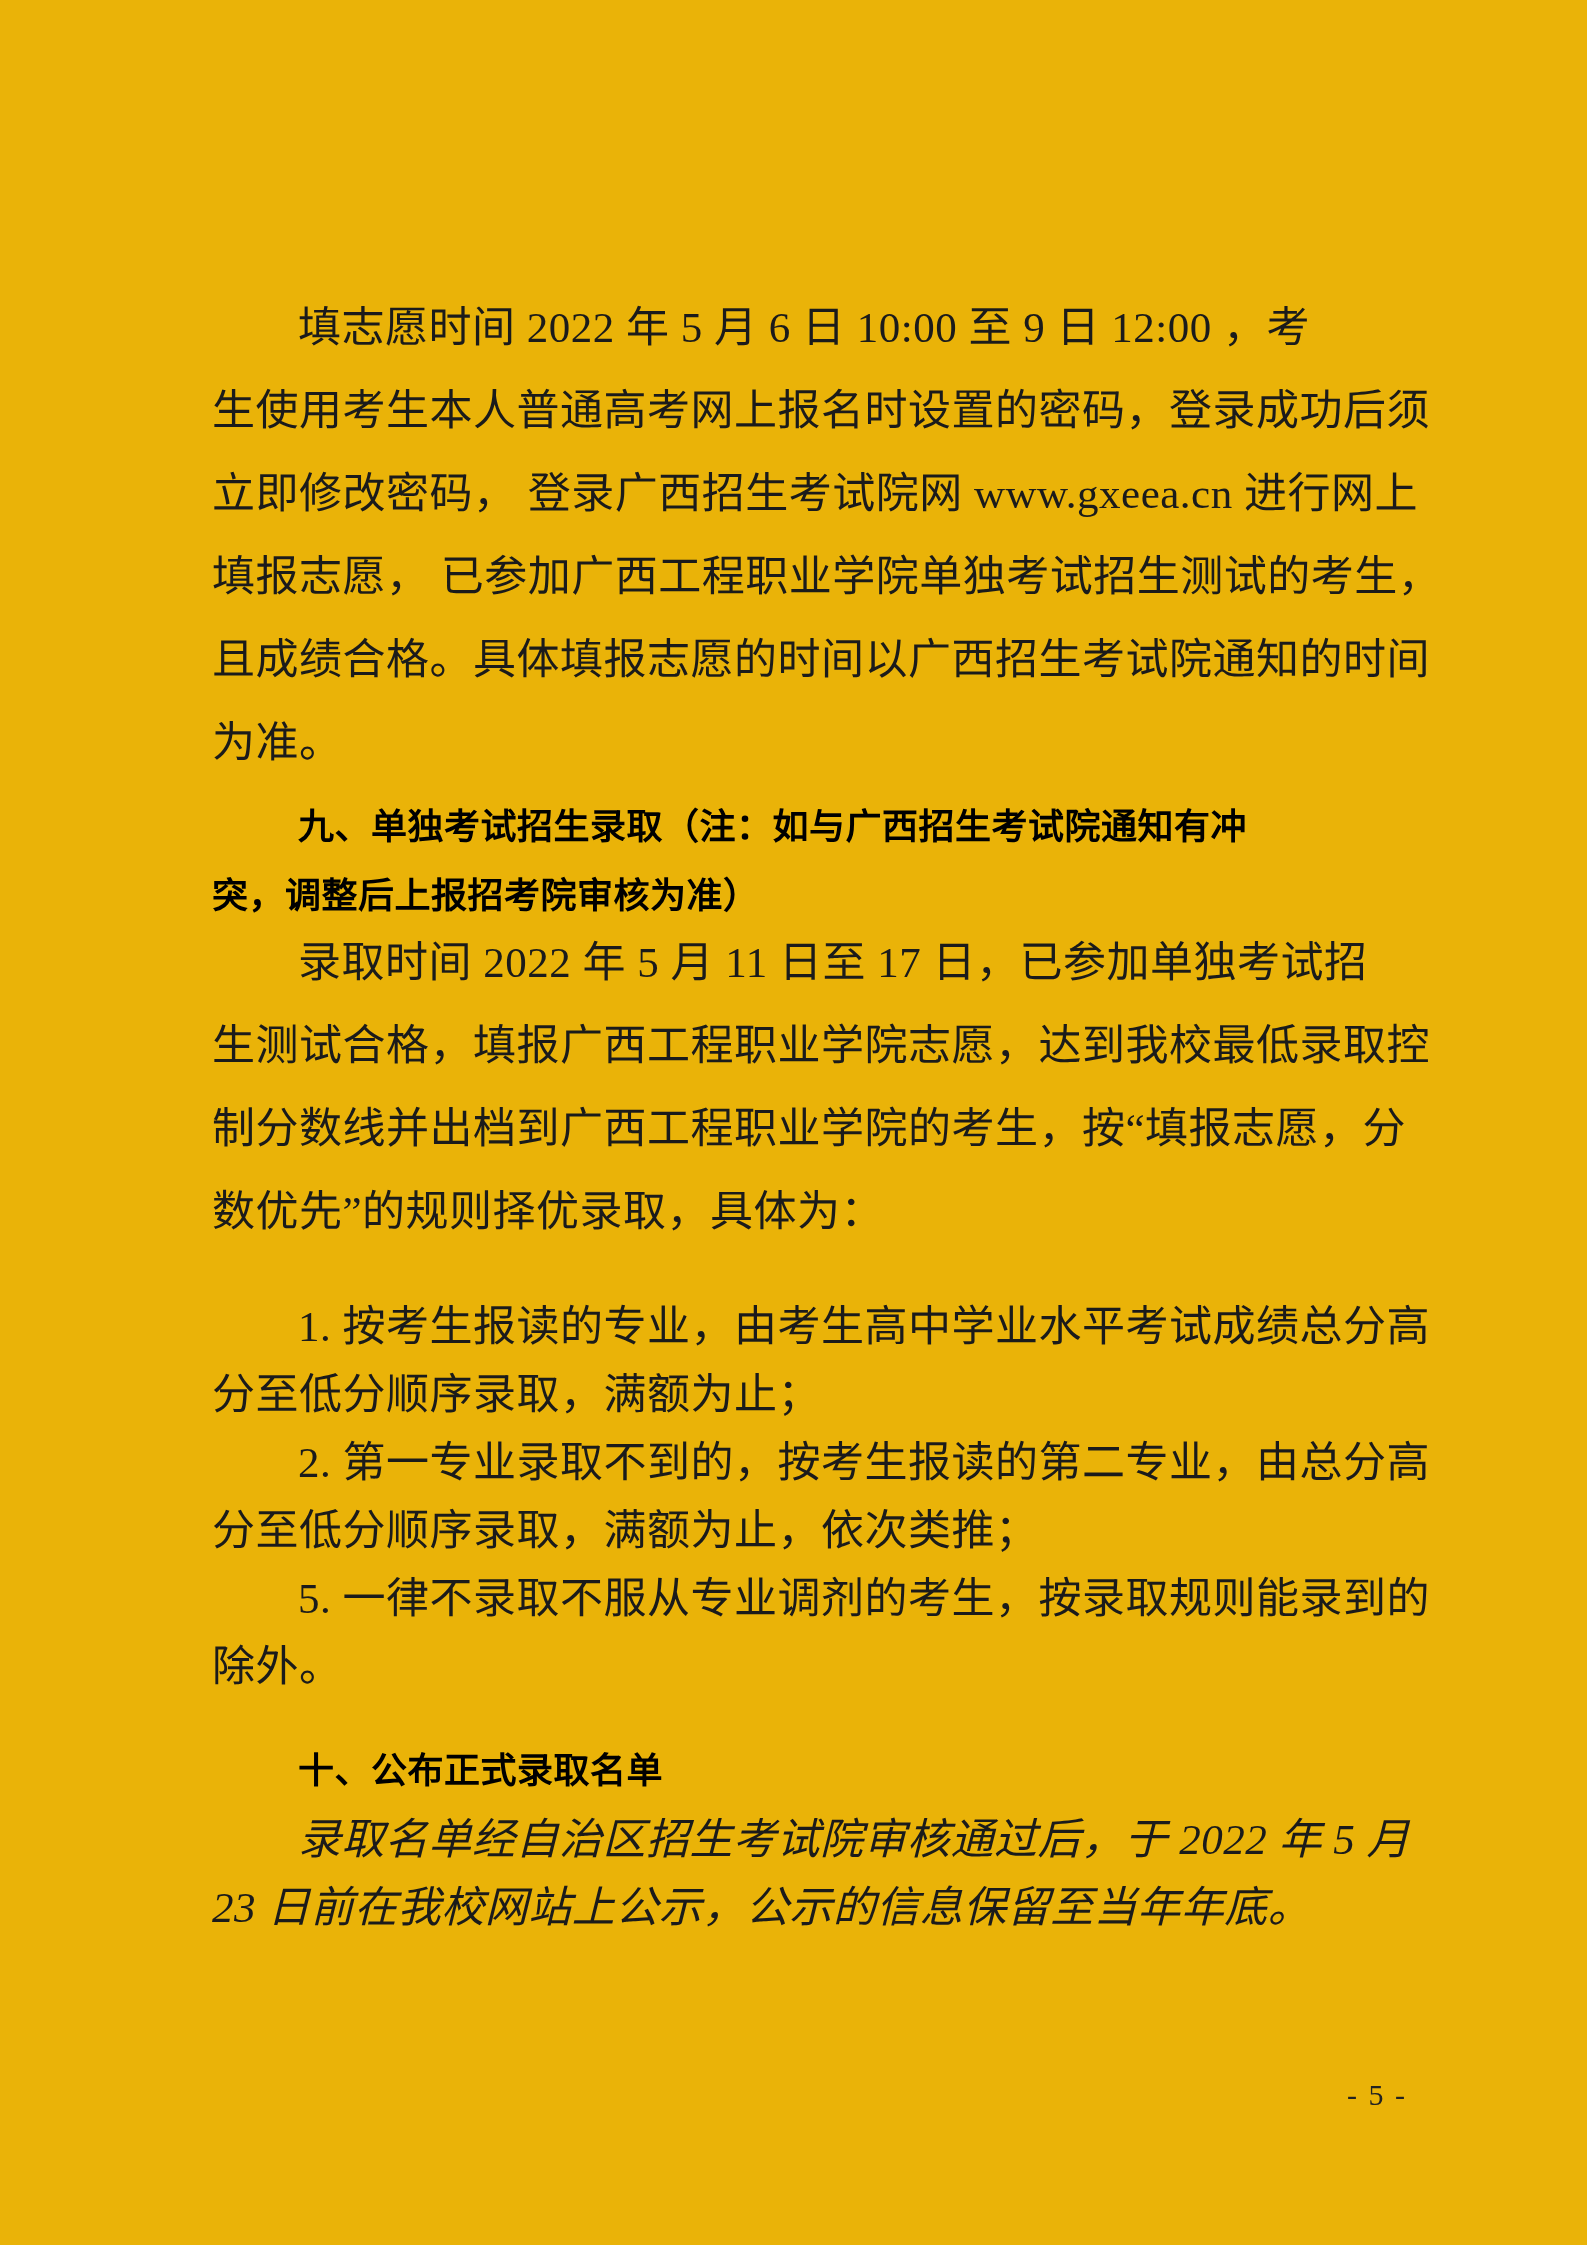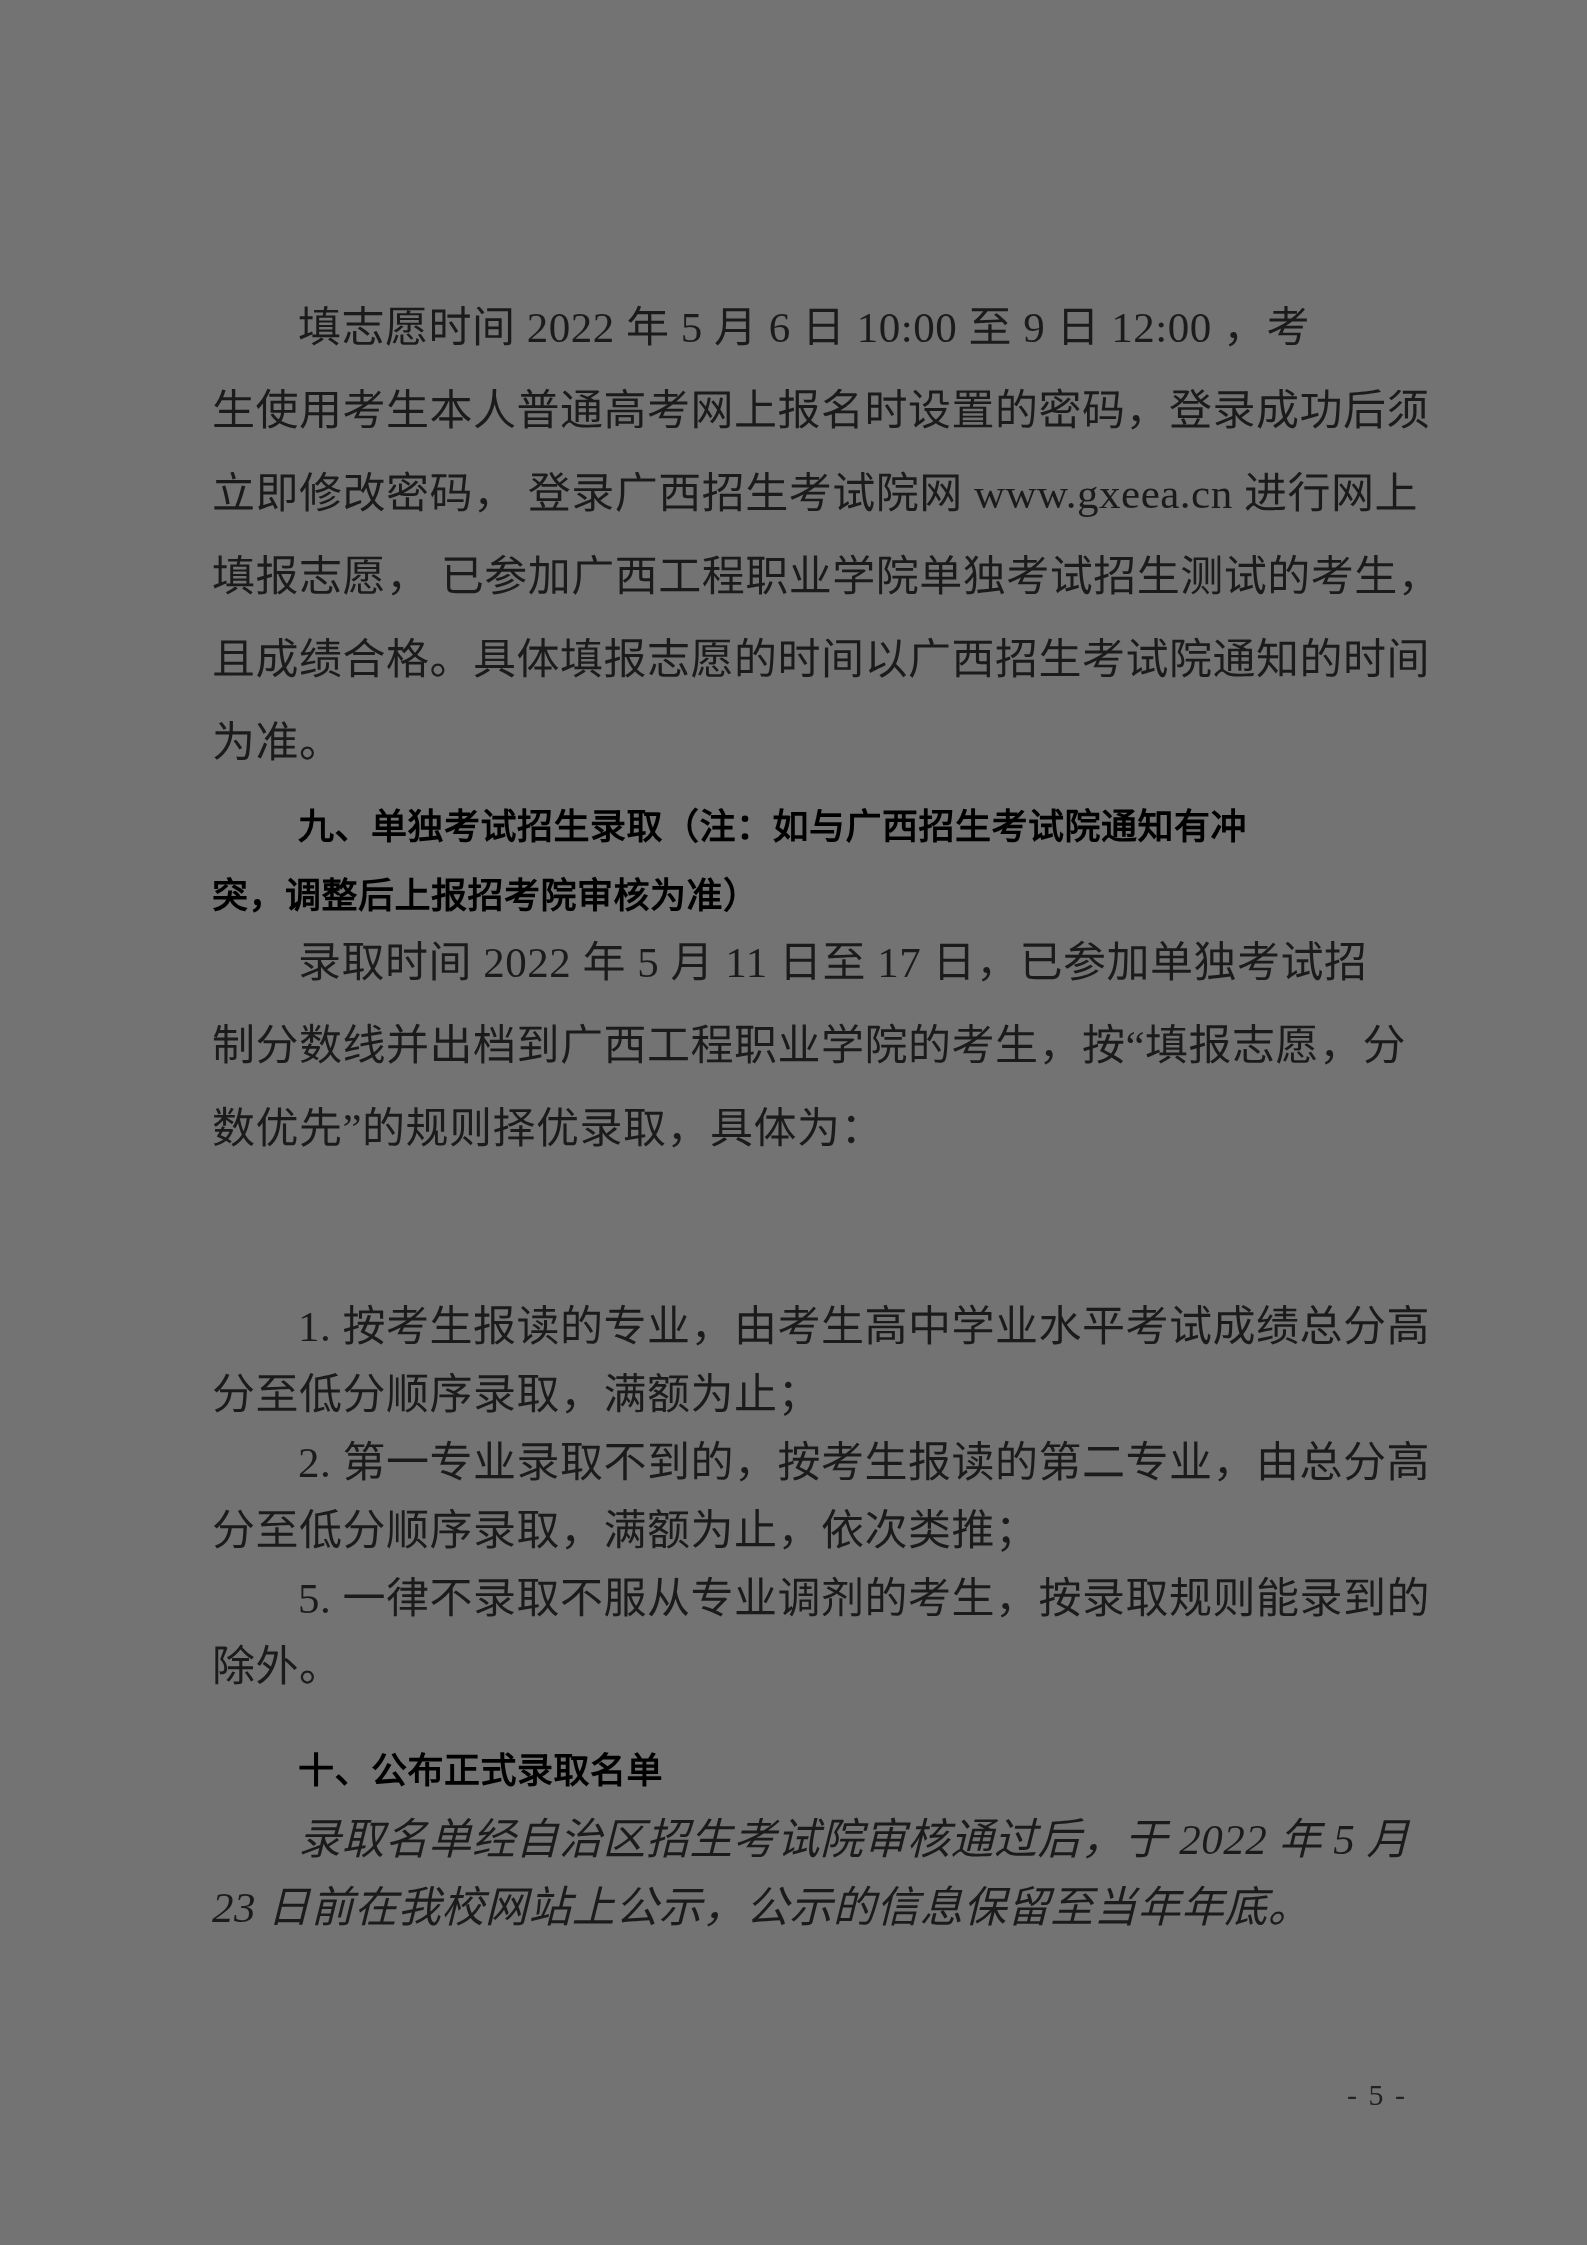--- a/index.html
+++ b/index.html
@@ -5,21 +5,21 @@
 <style>
   html, body {
     margin: 0;
     padding: 0;
     background: #ffffff;
   }
   .page {
     position: relative;
     width: 1587px;
     height: 2245px;
-    background: #737373;
+    background: #eab308;
     overflow: hidden;
     font-family: "Liberation Serif", "DejaVu Serif", serif;
     color: #1b1b1b;
   }
   .sec {
     position: absolute;
     left: 212px;
     width: 1250px;
   }
   .line {
@@ -71,20 +71,21 @@
     <div class="line">为准。</div>
   </section>
 
   <section class="sec heading sec-heading-nine">
     <div class="line indent">九、单独考试招生录取（注：如与广西招生考试院通知有冲</div>
     <div class="line">突，调整后上报招考院审核为准）</div>
   </section>
 
   <section class="sec lh-wide sec-para-admission">
     <div class="line indent">录取时间 2022 年 5 月 11 日至 17 日，已参加单独考试招</div>
+    <div class="line">生测试合格，填报广西工程职业学院志愿，达到我校最低录取控</div>
     <div class="line">制分数线并出档到广西工程职业学院的考生，按“填报志愿，分</div>
     <div class="line">数优先”的规则择优录取，具体为：</div>
   </section>
 
   <section class="sec lh-tight sec-rules-list">
     <div class="line indent">1. 按考生报读的专业，由考生高中学业水平考试成绩总分高</div>
     <div class="line">分至低分顺序录取，满额为止；</div>
     <div class="line indent">2. 第一专业录取不到的，按考生报读的第二专业，由总分高</div>
     <div class="line">分至低分顺序录取，满额为止，依次类推；</div>
     <div class="line indent">5. 一律不录取不服从专业调剂的考生，按录取规则能录到的</div>

